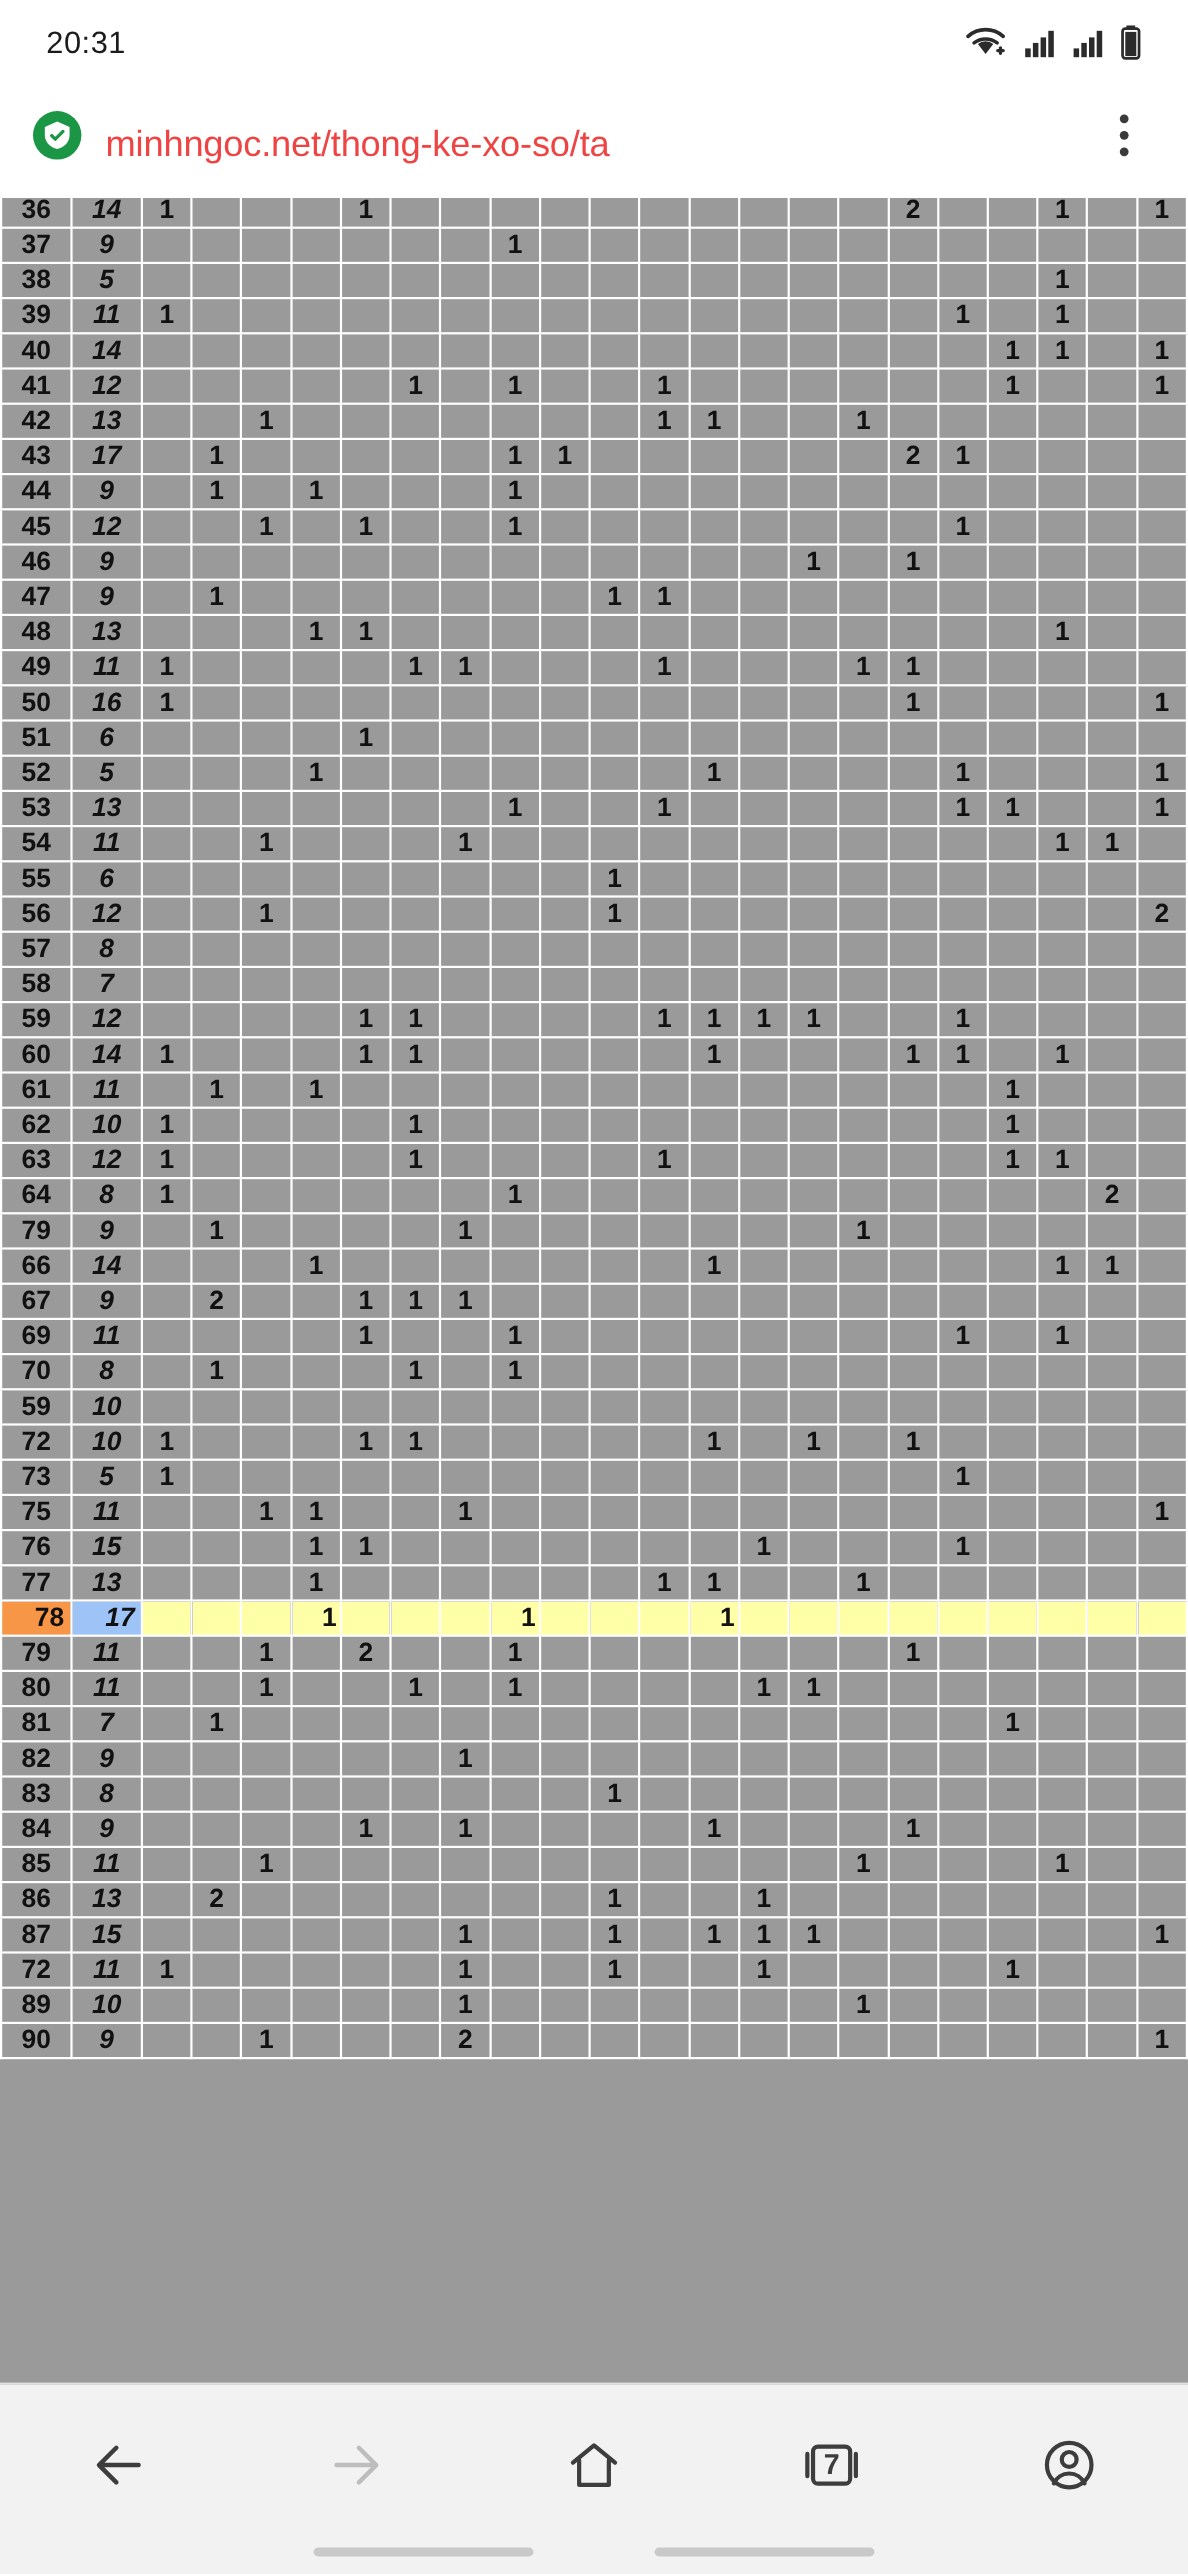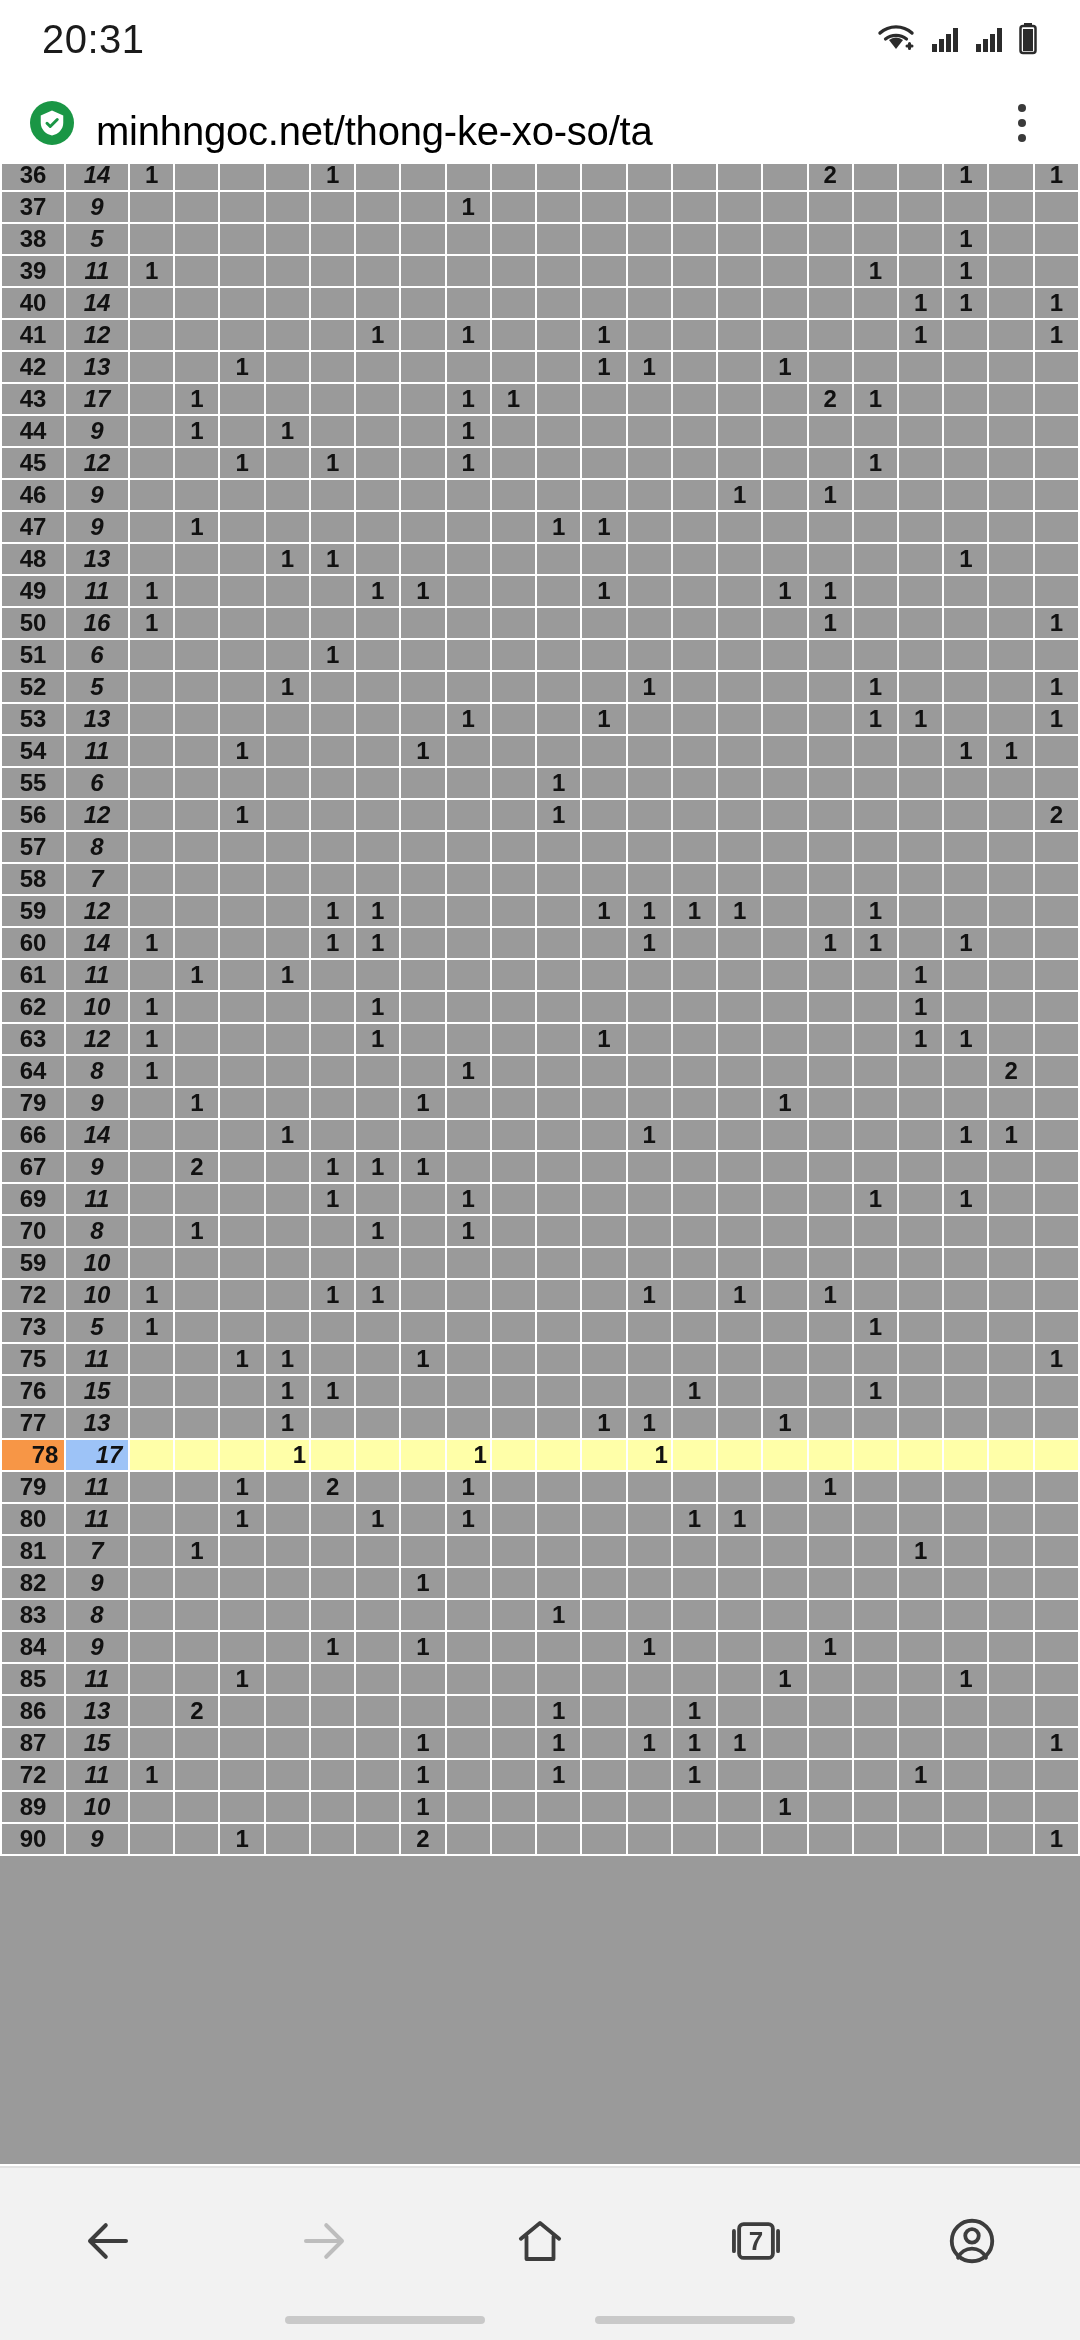--- a/index.html
+++ b/index.html
@@ -13,21 +13,21 @@
 
   
   .statusbar{
     height:78px;
     display:flex;align-items:center;justify-content:space-between;
     padding:0 42px;
     box-sizing:border-box;
     background:#ffffff;
   }
   .status-clock{
-    font-size:40px;color:#1b1b1b;letter-spacing:.5px;
+    font-size:28px;color:#1b1b1b;letter-spacing:.5px;
   }
   .status-icons{display:flex;align-items:center;gap:14px;}
   .status-icons svg{display:block;}
 
   
   .urlbar{
     height:90px;
     display:flex;align-items:center;
     padding:0 30px 0 30px;
     box-sizing:border-box;
@@ -36,39 +36,39 @@
   }
   .shield{
     width:44px;height:44px;flex:0 0 44px;
     border-radius:50%;
     background:#1a9645;
     display:flex;align-items:center;justify-content:center;
   }
   .shield svg{display:block;}
   .url-text{
     flex:1 1 auto;
-    font-size:40px;
-    color:#000000;
+    font-size:33px;
+    color:#ef4444;
     white-space:nowrap;
     overflow:hidden;
     letter-spacing:-0.2px;
     -webkit-mask-image:linear-gradient(to right,#000 88%,transparent 100%);
     mask-image:linear-gradient(to right,#000 88%,transparent 100%);
     margin-top:16px;
   }
   .menu-dots{
     width:56px;flex:0 0 56px;
     display:flex;flex-direction:column;align-items:center;gap:7px;
   }
   .menu-dots i{width:8px;height:8px;border-radius:50%;background:#3a3a3a;display:block;}
 
   
   .page{
     position:absolute;
-    top:164px;left:0;
+    top:180px;left:0;
     width:1080px;
     height:2000px;
     background:#9a9a9a;
     overflow:hidden;
   }
   table.stats{
     border-collapse:collapse;
     table-layout:fixed;
     width:1080px;
     margin-top:-6px;

